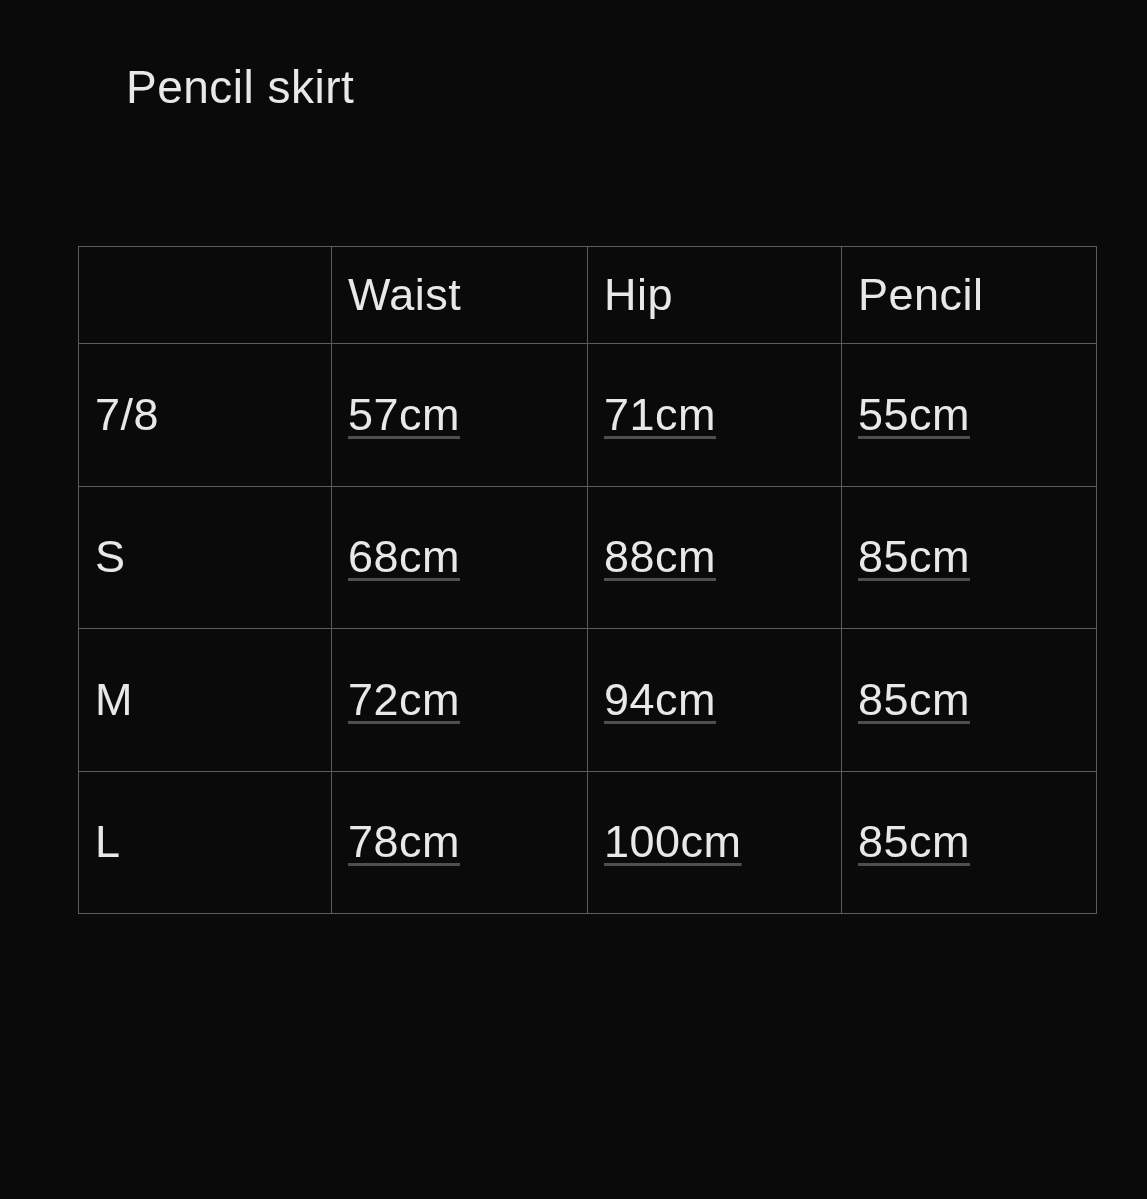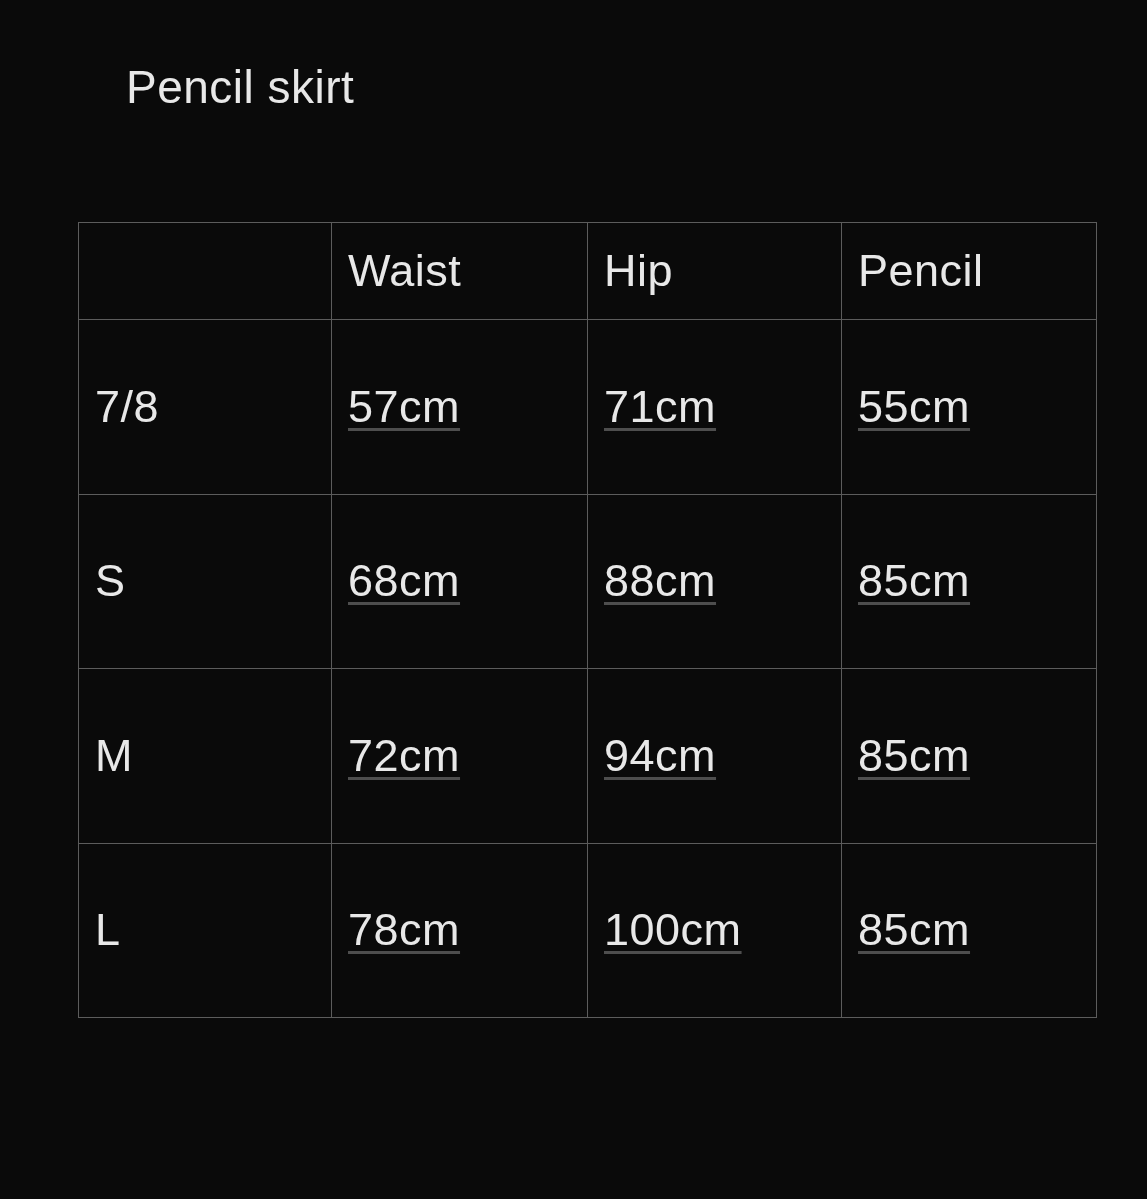--- a/index.html
+++ b/index.html
@@ -22,22 +22,22 @@
     left: 78px; top: 61px;
     font-size: 46px;
     font-weight: 400;
     line-height: 1.15;
     letter-spacing: 0.5px;
     color: var(--text-color);
     margin-left: 48px;
   }
   table.size-table {
     position: absolute;
-    left: 78px; top: 222px;
-    width: 1018px; height: 796px;
+    left: 78px; top: 246px;
+    width: 1018px; height: 668px;
     border-collapse: collapse;
     table-layout: fixed;
   }
   .size-table th, .size-table td {
     border: 1px solid var(--border-color);
     vertical-align: middle;
     text-align: left;
     padding: 0 10px 0 16px;
     font-size: 45px;
     font-weight: 400;

